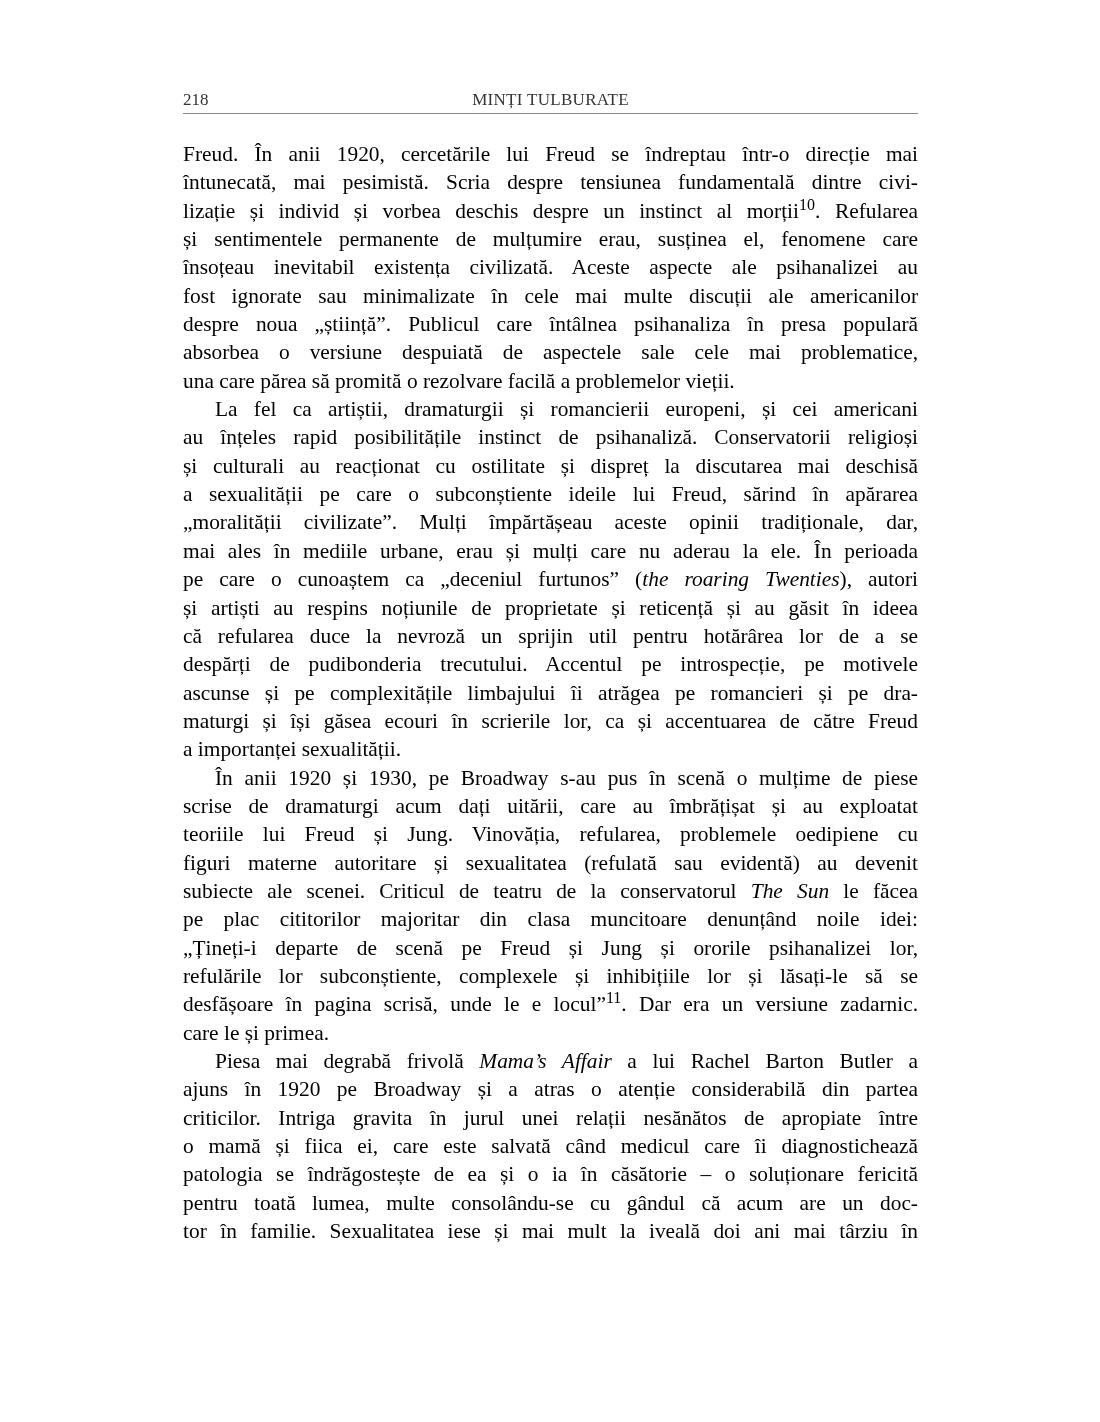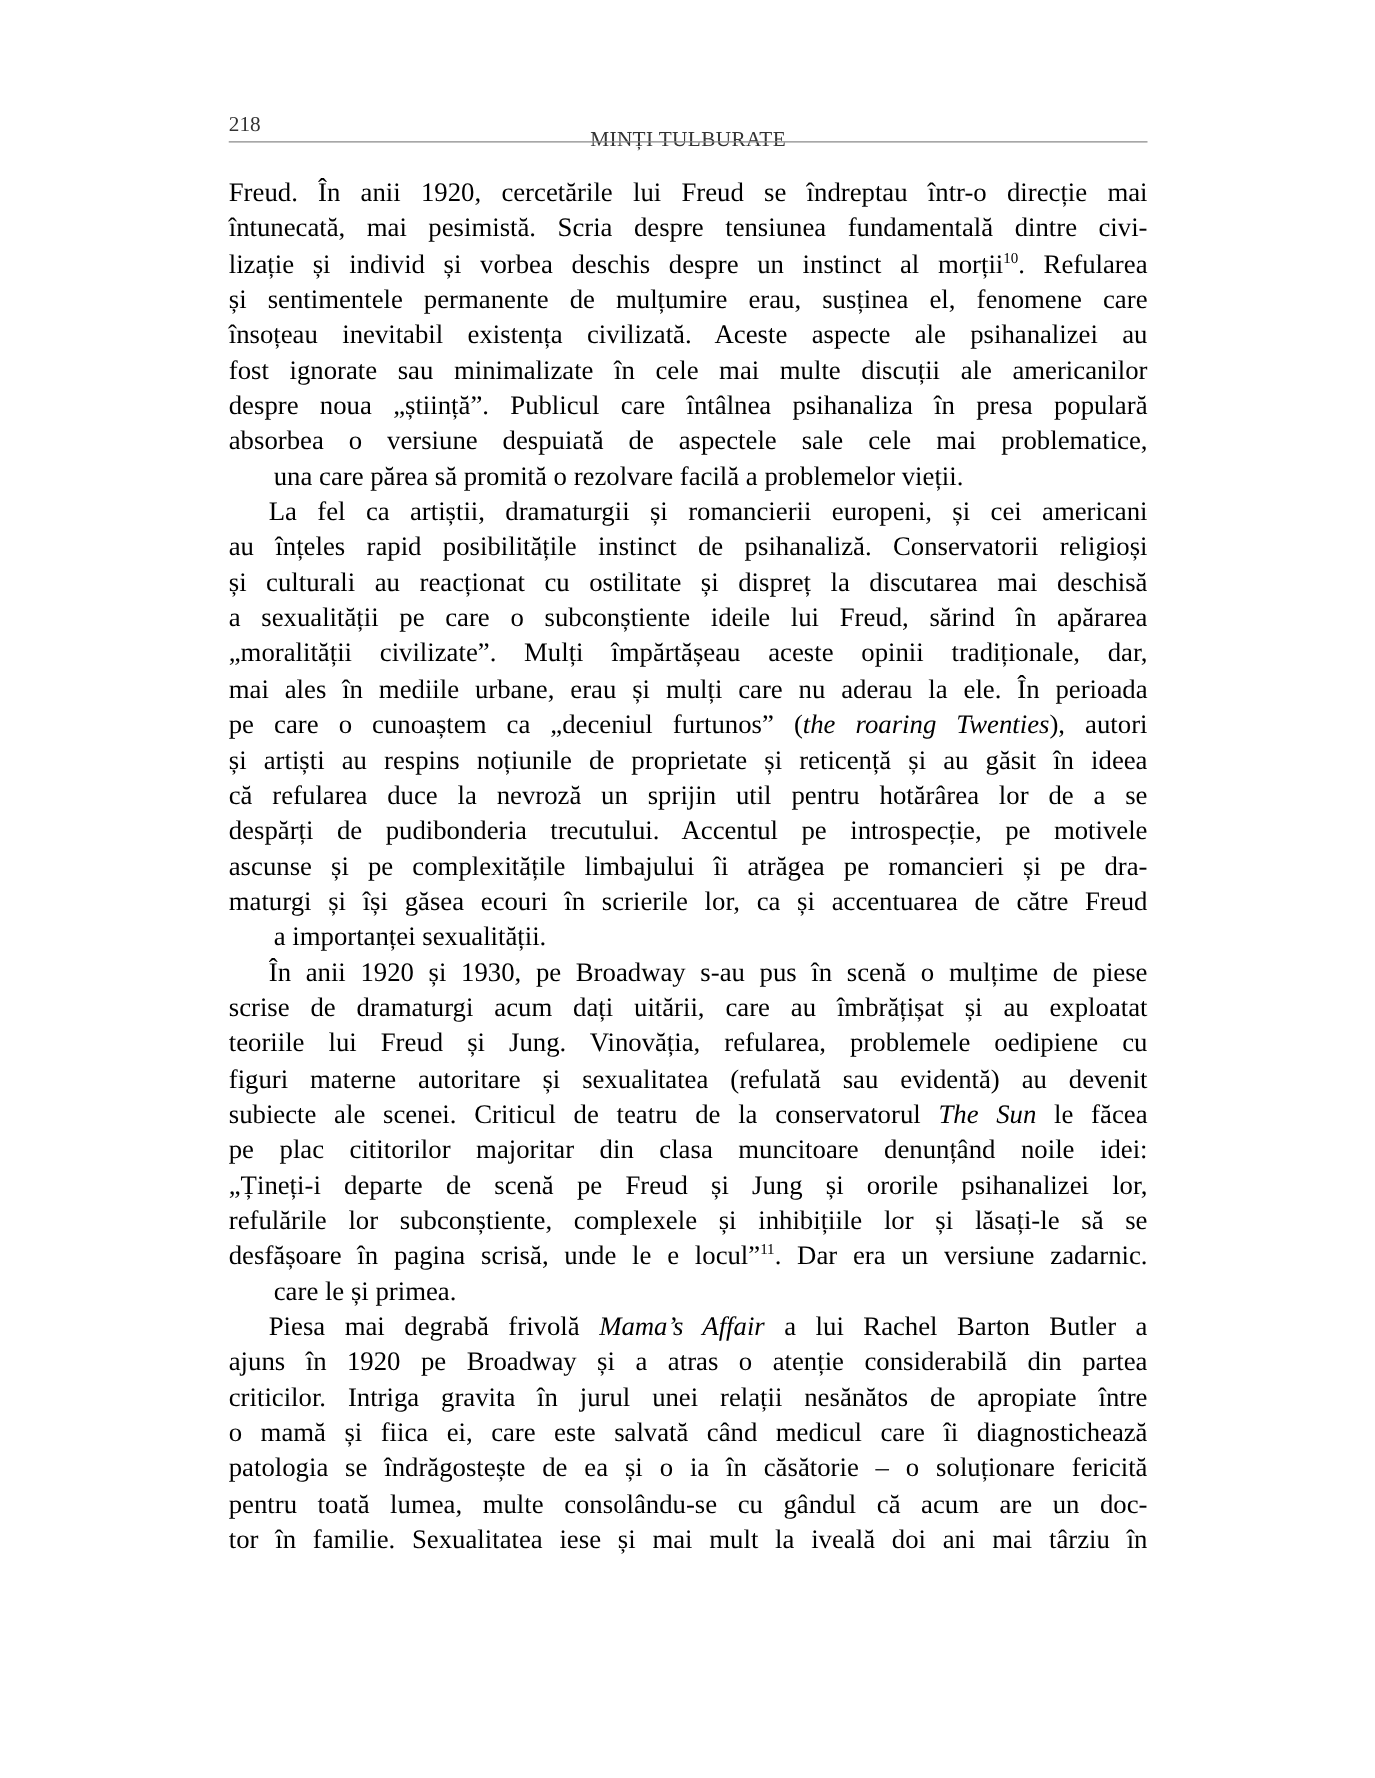--- a/index.html
+++ b/index.html
@@ -1,31 +1,31 @@
 <!DOCTYPE html>
 <html><head>
 <meta charset="utf-8">
 <style>
   html, body { margin: 0; padding: 0; background: #ffffff; }
   body { width: 1100px; height: 1422px; position: relative; overflow: hidden; }
   .page { position: absolute; left: 0; top: 0; width: 1100px; height: 1422px; background: #fff; }
   .header { position: absolute; left: 183px; top: 88px; width: 735px; height: 24px;
     font-family: "Liberation Serif", "DejaVu Serif", serif; font-size: 17px; color: #333; }
   .page-number { position: absolute; left: 0; top: 2px; }
-  .running-title { position: absolute; left: 0; right: 0; top: 14px; text-align: center; letter-spacing: 0.3px; }
+  .running-title { position: absolute; left: 0; right: 0; top: 2px; text-align: center; letter-spacing: 0.3px; }
   .rule { position: absolute; left: 183px; top: 113px; width: 735px; height: 1px; background: #8a8a8a; }
   .body-text { position: absolute; left: 183px; top: 140px; width: 735px;
     font-family: "Liberation Serif", "DejaVu Serif", serif; font-size: 21.4px; color: #000000; }
   .line { display: block; height: 28.35px; line-height: 28.35px; white-space: nowrap;
     text-align: justify; text-align-last: justify; overflow: visible; }
-  .line.last { text-align-last: left; margin-left: 36px; }
+  .line.last { text-align-last: left; }
   .line.indent { padding-left: 32px; }
   .line span { }
   em { font-style: italic; }
-  sup { font-size: 12px; vertical-align: 0; position: relative; top: -8px; line-height: 0; }
+  sup { font-size: 16px; vertical-align: 0; position: relative; top: -8px; line-height: 0; }
 </style>
 </head>
 <body>
 
 <div class="page">
   <div class="header">
     <span class="page-number">218</span>
     <span class="running-title">MINȚI TULBURATE</span>
   </div>
   <div class="rule"></div>

